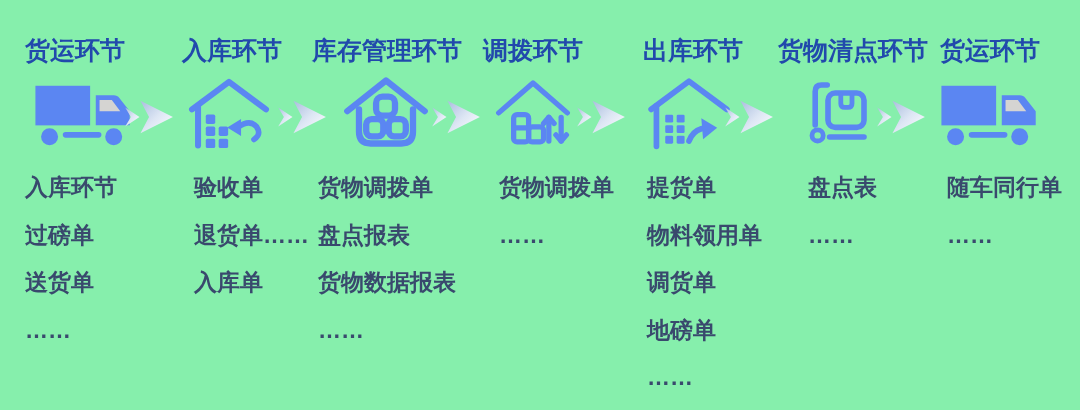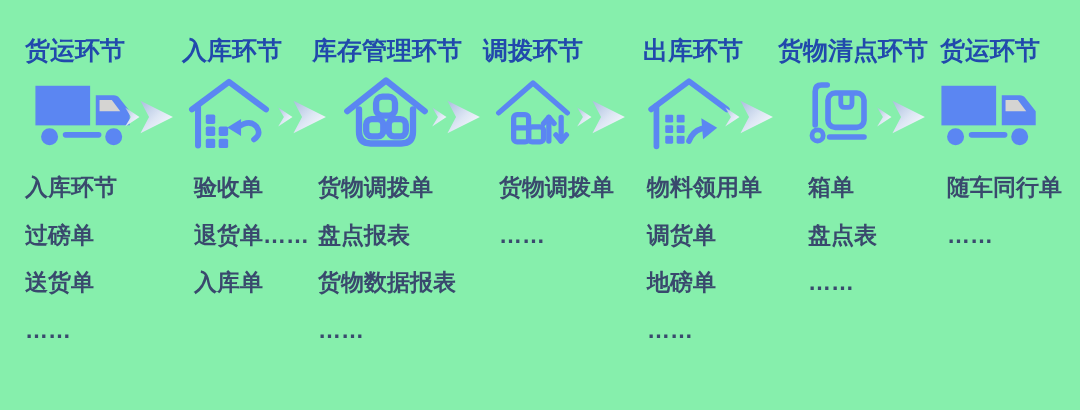--- a/index.html
+++ b/index.html
@@ -151,20 +151,21 @@
           <rect x="23" y="59" width="9" height="9" rx="1.5"></rect>
           <rect x="36" y="59" width="9" height="9" rx="1.5"></rect>
           <rect x="23" y="71" width="9" height="9" rx="1.5"></rect>
           <rect x="36" y="71" width="9" height="9" rx="1.5"></rect>
         </g>
         <path class="ico" stroke-width="6.5" d="M50,77 Q54,66 64,63"></path>
         <polygon class="fil" points="64,51 82,62 66,75"></polygon>
       </svg>
     </div>
     <div class="docs" style="left:4px">
+      <div class="doc-item">提货单</div>
       <div class="doc-item">物料领用单</div>
       <div class="doc-item">调货单</div>
       <div class="doc-item">地磅单</div>
       <div class="doc-item">……</div>
     </div>
   </div>
 
   <div class="stage" style="left:778px">
     <div class="stage-title">货物清点环节</div>
     <div class="icon-box" style="left:22px;top:74px;width:80px;height:78px">
@@ -172,21 +173,20 @@
         <g class="ico" stroke-width="7">
           <path d="M34,9 L27,9 Q19,9 19,17 L19,59"></path>
           <path d="M37,74 L80,74"></path>
           <rect x="35" y="19" width="45" height="43" rx="9"></rect>
         </g>
         <circle class="ico" stroke-width="6" cx="22" cy="72" r="7"></circle>
         <path class="ico" stroke-width="6" d="M51,21 L51,32 Q51,37 56,37 L60,37 Q65,37 65,32 L65,21"></path>
       </svg>
     </div>
     <div class="docs" style="left:30px">
-      <div class="doc-item">箱单</div>
       <div class="doc-item">盘点表</div>
       <div class="doc-item">……</div>
     </div>
   </div>
 
   <div class="stage" style="left:940px">
     <div class="stage-title">货运环节</div>
     <div class="icon-box" style="left:0;top:82px;width:116px;height:66px">
       <svg viewBox="0 0 120 70">
         <rect class="fil" x="0" y="4" width="58" height="42"></rect>

